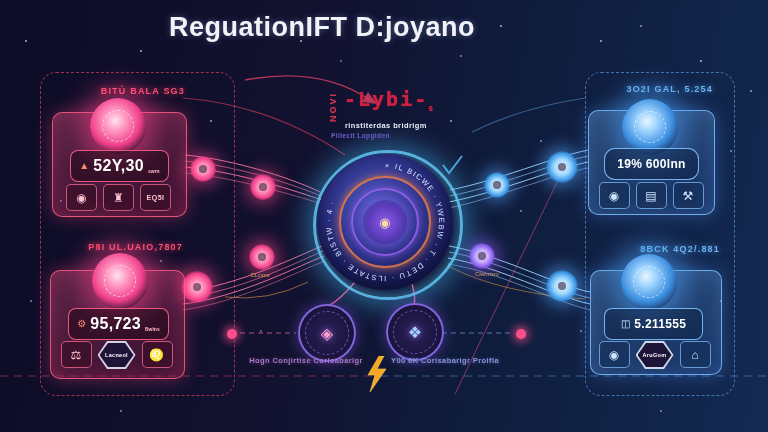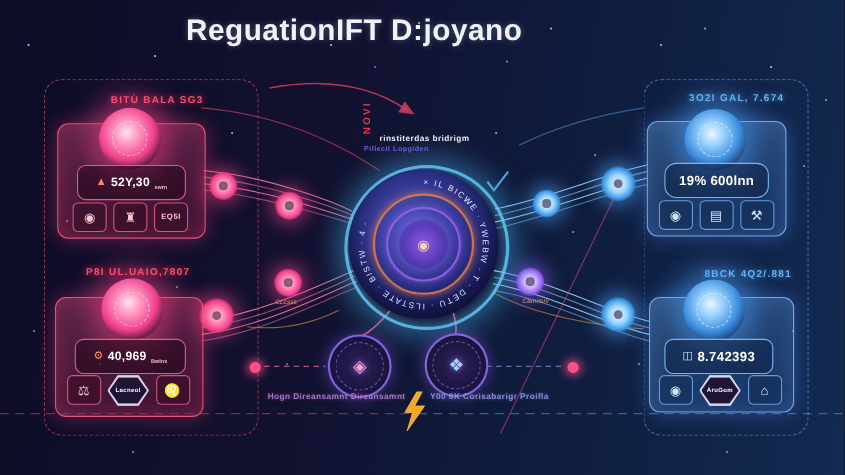--- a/index.html
+++ b/index.html
@@ -38,21 +38,21 @@
     box-shadow:0 0 18px rgba(80,150,255,.38),inset 0 0 22px rgba(110,180,255,.25);}
   .p1{left:52px;top:112px;width:133px;height:103px;}
   .p2{left:50px;top:270px;width:133px;height:107px;}
   .p3{left:588px;top:110px;width:125px;height:103px;}
   .p4{left:590px;top:270px;width:130px;height:103px;}
   .hdr{position:absolute;text-align:right;font-size:9px;font-weight:700;
     letter-spacing:1.2px;z-index:5;}
   .hdr.red{color:#ff4f6e;text-shadow:0 0 6px rgba(255,60,100,.8);}
   .hdr.blue{color:#6ab4f0;text-shadow:0 0 6px rgba(90,170,255,.8);}
   .h1{left:52px;top:86px;width:133px;}
-  .h2{left:40px;top:242px;width:133px;}
+  .h2{left:50px;top:242px;width:133px;}
   .h3{left:588px;top:84px;width:125px;}
   .h4{left:590px;top:244px;width:130px;}
   
   .orb{position:absolute;width:56px;height:56px;border-radius:50%;z-index:5;}
   .orb.pink{background:radial-gradient(circle at 45% 40%,#ffe3ef 0%,#ff9cc4 22%,#f0408a 55%,rgba(200,30,100,.18) 74%,transparent 80%);
     box-shadow:0 0 26px 9px rgba(255,70,140,.55);}
   .orb.blue{background:radial-gradient(circle at 45% 40%,#eaf6ff 0%,#9fd4ff 22%,#3c8fe0 55%,rgba(40,120,220,.18) 74%,transparent 80%);
     box-shadow:0 0 26px 9px rgba(80,165,255,.55);}
   .orb::after{content:'';position:absolute;inset:12px;border-radius:50%;
     border:1px dashed rgba(255,255,255,.55);}
@@ -63,21 +63,21 @@
     justify-content:center;gap:4px;z-index:6;}
   .vrow.red{border:1.5px solid rgba(255,95,135,.9);background:rgba(35,8,24,.55);}
   .vrow.blue{border:1.5px solid rgba(130,195,255,.9);background:rgba(15,35,70,.55);}
   .v1{left:70px;top:150px;width:97px;}
   .v2{left:68px;top:308px;width:99px;}
   .v3{left:604px;top:148px;width:93px;border-radius:11px;}
   .v4{left:604px;top:308px;width:97px;}
   .vicon{font-size:10px;line-height:1;}
   .vrow.red .vicon{color:#ff8a6b;}
   .vrow.blue .vicon{color:#cfe6ff;}
-  .vtext{font-size:11px;font-weight:700;color:#fff;letter-spacing:.3px;}
+  .vtext{font-size:16px;font-weight:700;color:#fff;letter-spacing:.3px;}
   .vrow.blue .vtext{font-size:12px;}
   .vsuffix{font-size:5px;font-weight:700;align-self:flex-end;margin-bottom:7px;}
   .vrow.red .vsuffix{color:#ffb9cc;}
   
   .irow{position:absolute;display:flex;gap:6px;justify-content:center;z-index:6;}
   .ir1{left:62px;top:184px;width:113px;}
   .ir2{left:58px;top:341px;width:117px;}
   .ir3{left:596px;top:182px;width:110px;}
   .ir4{left:596px;top:341px;width:117px;}
   .ic{width:29px;height:25px;border-radius:5px;display:flex;align-items:center;
@@ -220,49 +220,49 @@
   <div class="node pink" style="left:250px;top:174px"></div>
   <div class="node pink" style="left:249px;top:244px"></div>
   <div class="node pink big" style="left:181px;top:271px"></div>
   <div class="node blue" style="left:484px;top:172px"></div>
   <div class="node blue big" style="left:546px;top:151px"></div>
   <div class="node purple" style="left:469px;top:243px"></div>
   <div class="node blue big" style="left:546px;top:270px"></div>
 
   <div class="hdr red h1">BITÙ BALA SG3</div>
   <div class="hdr red h2">P8I UL.UAIO,7807</div>
-  <div class="hdr blue h3">3O2I GAL, 7.674</div>
+  <div class="hdr blue h3">3O2I GAL, 5.254</div>
   <div class="hdr blue h4">8BCK 4Q2/.881</div>
 
   <div class="panel red p1"></div>
   <div class="panel red p2"></div>
   <div class="panel blue p3"></div>
   <div class="panel blue p4"></div>
 
   <div class="orb pink o1"></div>
   <div class="orb pink o2"></div>
   <div class="orb blue o3"></div>
   <div class="orb blue o4"></div>
 
   <div class="vrow red v1">
     <span class="vicon">▲</span>
     <span class="vtext">52Y,30</span>
     <span class="vsuffix">swrn</span>
   </div>
   <div class="vrow red v2">
     <span class="vicon">⚙</span>
-    <span class="vtext">40,969</span>
+    <span class="vtext">95,723</span>
     <span class="vsuffix">Bwlns</span>
   </div>
   <div class="vrow blue v3">
     <span class="vtext">19% 600lnn</span>
   </div>
   <div class="vrow blue v4">
     <span class="vicon">◫</span>
-    <span class="vtext">8.742393</span>
+    <span class="vtext">5.211555</span>
   </div>
 
   <div class="irow ir1">
     <div class="ic red">◉</div>
     <div class="ic red">♜</div>
     <div class="ic red chip">EQ5I</div>
   </div>
   <div class="irow ir2">
     <div class="ic red">⚖</div>
     <div class="hexa">
@@ -277,20 +277,21 @@
   </div>
   <div class="irow ir4">
     <div class="ic blue">◉</div>
     <div class="hexa">
         <div class="inner">AruGom</div>
       </div>
     <div class="ic blue">⌂</div>
   </div>
 
   <div class="novi">NOVI</div>
+  <div class="brand"><span>-Lybi-</span><sub>s</sub></div>
   <div class="tagline">rinstiterdas bridrigm</div>
   <div class="subtag">Pillecit Lopgiden</div>
 
   <div class="main-ring"></div>
   <div class="main-orb">
     <svg class="ringtext" width="136" height="136" viewBox="0 0 136 136">
       <defs>
           <path id="tp" d="M68,14 a54,54 0 1,1 -0.1,0"></path>
         </defs>
       <text font-size="7.5" fill="#d8e4ff" letter-spacing="1.5" font-family="Liberation Sans, sans-serif">
@@ -299,21 +300,21 @@
     </svg>
     <div class="core">◉</div>
   </div>
 
   <div class="badge b1" style="left:298px;top:304px">
     <span class="glyph">◈</span>
   </div>
   <div class="badge b2" style="left:386px;top:303px">
     <span class="glyph">❖</span>
   </div>
-  <div class="cap cap1">Hogn Direansamnt Direansamnt</div>
+  <div class="cap cap1">Hogn Conjirtise Corisabarigr</div>
   <div class="cap cap2">Y00 6K Corisabarigr Proifla</div>
 
   <svg class="bolt" width="22" height="36" viewBox="0 0 22 36">
     <polygon points="13,0 2,19 9,19 4,36 20,13 11,13 18,0" fill="#f5a623" stroke="#ffd35e" stroke-width=".6"></polygon>
   </svg>
 
   <div class="pathlabel pl1">CLcsss</div>
   <div class="pathlabel pl2">Ctenrisrv</div>
   <div class="dot" style="left:227px;top:329px"></div>
   <div class="dot" style="left:516px;top:329px"></div>

